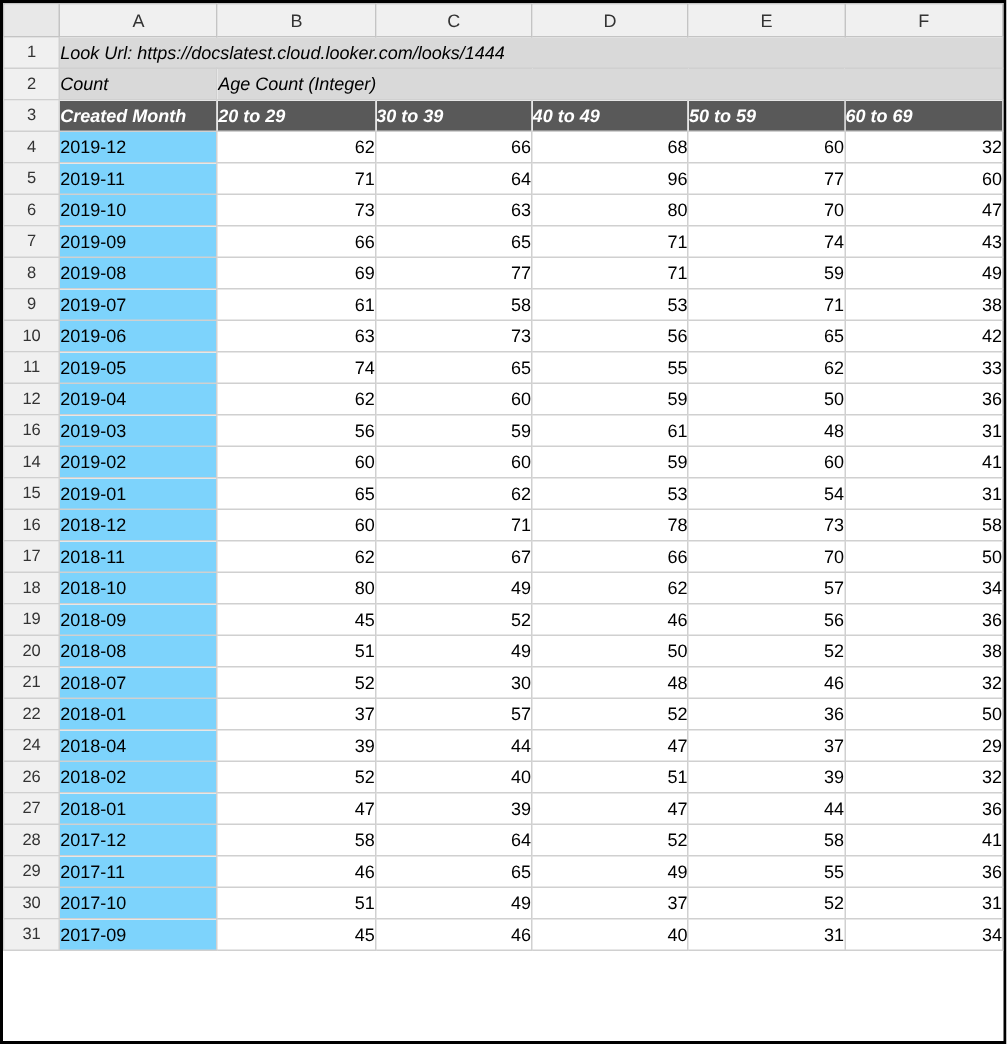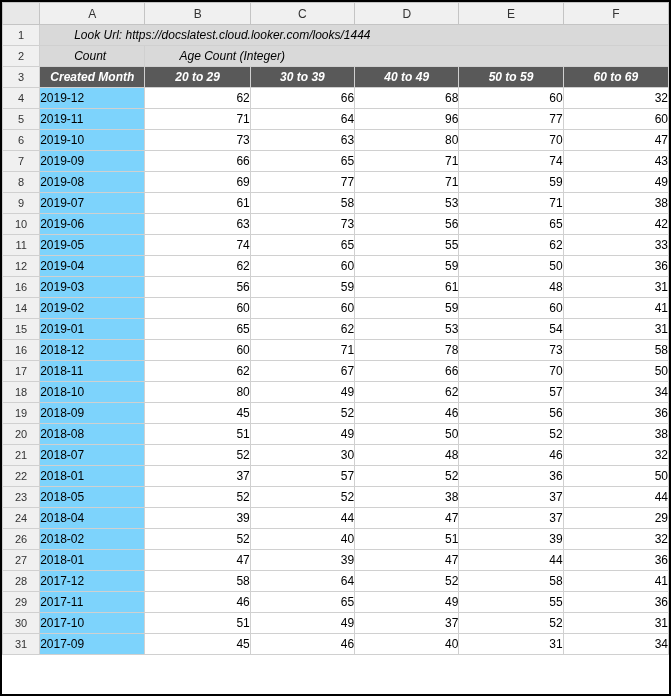--- a/index.html
+++ b/index.html
@@ -72,29 +72,27 @@
   }
   td.txt {
     text-align: left;
     padding-left: 6px;
   }
   
   tr.banner td.cell {
     background: #d9d9d9;
     font-style: italic;
     color: #000000;
-    padding-left: 34px;
   }
   
   tr.darkhdr td.cell {
     background: #595959;
     color: #ffffff;
     font-weight: bold;
     font-style: italic;
-    text-align: center;
   }
   tr.darkhdr td.hdrlabel {
     background: #595959;
     color: #ffffff;
     font-weight: bold;
     font-style: italic;
   }
   
   td.monthlabel {
     text-align: left;
@@ -311,29 +309,20 @@
         <tr>
           <td class="rownum">22</td>
           <td class="cell monthlabel">2018-01</td>
           <td class="cell num">37</td>
           <td class="cell num">57</td>
           <td class="cell num">52</td>
           <td class="cell num">36</td>
           <td class="cell num">50</td>
         </tr>
         <tr>
-          <td class="rownum">23</td>
-          <td class="cell monthlabel">2018-05</td>
-          <td class="cell num">52</td>
-          <td class="cell num">52</td>
-          <td class="cell num">38</td>
-          <td class="cell num">37</td>
-          <td class="cell num">44</td>
-        </tr>
-        <tr>
           <td class="rownum">24</td>
           <td class="cell monthlabel">2018-04</td>
           <td class="cell num">39</td>
           <td class="cell num">44</td>
           <td class="cell num">47</td>
           <td class="cell num">37</td>
           <td class="cell num">29</td>
         </tr>
         <tr>
           <td class="rownum">26</td>

